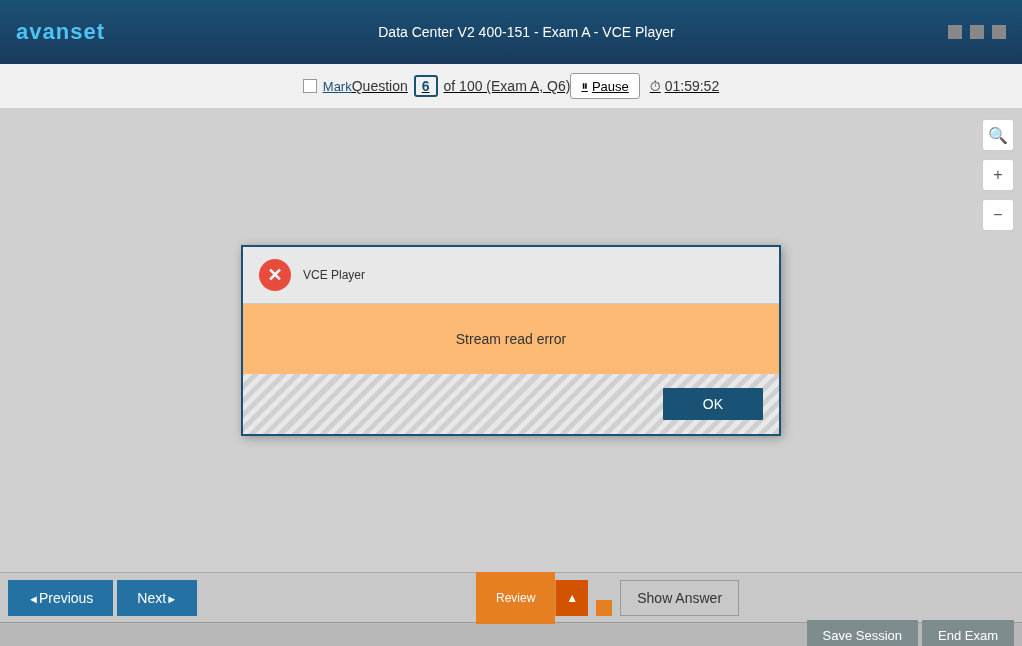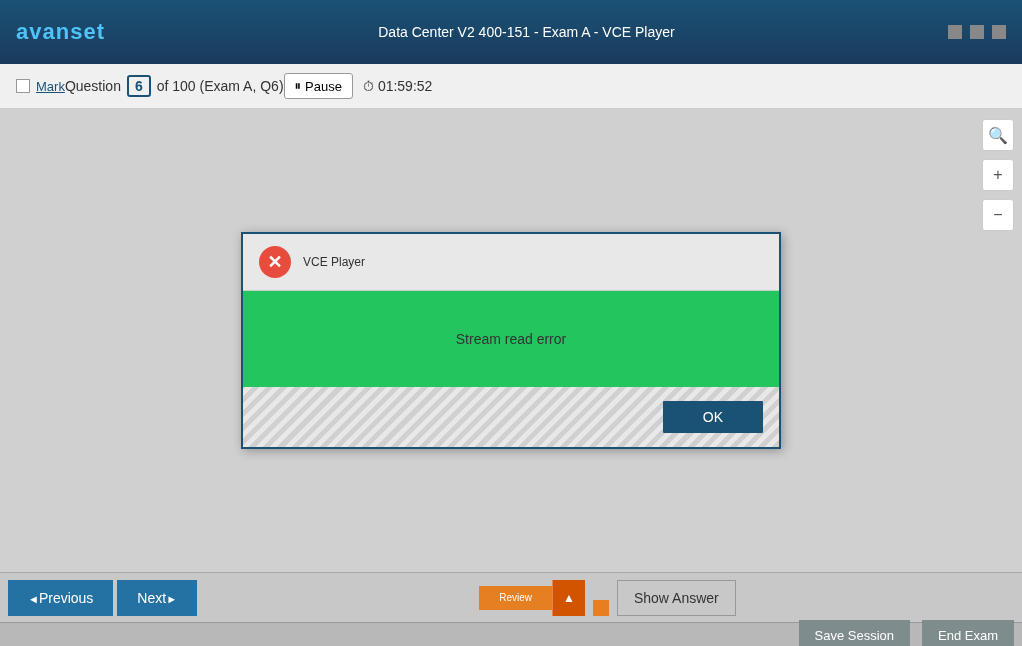--- a/index.html
+++ b/index.html
@@ -41,21 +41,22 @@
     }
 
     
     #subheader {
       background: #f0f0f0;
       border-bottom: 1px solid #ccc;
       height: 45px;
       display: flex;
       align-items: center;
       padding: 0 16px;
-      justify-content: flex-start;
+      justify-content: center;
+      text-decoration: underline;
     }
     #mark-area {
       display: flex;
       align-items: center;
       gap: 6px;
       font-size: 13px;
       color: #333;
     }
     #mark-checkbox {
       width: 14px; height: 14px;
@@ -144,25 +145,25 @@
       font-size: 18px;
       font-weight: bold;
       flex-shrink: 0;
     }
     #dialog-title {
       font-size: 12px;
       color: #333;
       font-weight: normal;
     }
     #dialog-body {
-      padding: 40px 20px;
+      padding: 27px 20px;
       text-align: center;
       font-size: 14px;
       color: #333;
-      background: #22c55e;
+      background: #fdba74;
     }
     #dialog-footer {
       background: repeating-linear-gradient(
         -45deg,
         #d0d0d0,
         #d0d0d0 5px,
         #e8e8e8 5px,
         #e8e8e8 10px
       );
       padding: 14px 16px;
@@ -230,26 +231,26 @@
     .arrow-right::after { content: '►'; font-size: 11px; }
 
     #center-btns {
       flex: 1;
       display: flex;
       justify-content: center;
       align-items: center;
       gap: 0;
     }
     #review-btn {
-      height: 24px;
+      height: 52px;
       background: #e67e22;
       color: white;
       border: none;
       padding: 0 20px;
-      font-size: 10px;
+      font-size: 12px;
       cursor: pointer;
     }
     #review-dropdown {
       height: 36px;
       background: #d35400;
       color: white;
       border: none;
       padding: 0 10px;
       font-size: 12px;
       cursor: pointer;
@@ -279,21 +280,21 @@
 
     
     #action-bar {
       height: 25px;
       background: #b8b8b8;
       border-top: 1px solid #999;
       display: flex;
       align-items: center;
       justify-content: flex-end;
       padding: 0 8px;
-      gap: 12px;
+      gap: 4px;
     }
     #save-session-btn {
       height: 30px;
       background: #7f8c8d;
       color: white;
       border: none;
       padding: 0 16px;
       font-size: 13px;
       cursor: pointer;
     }

